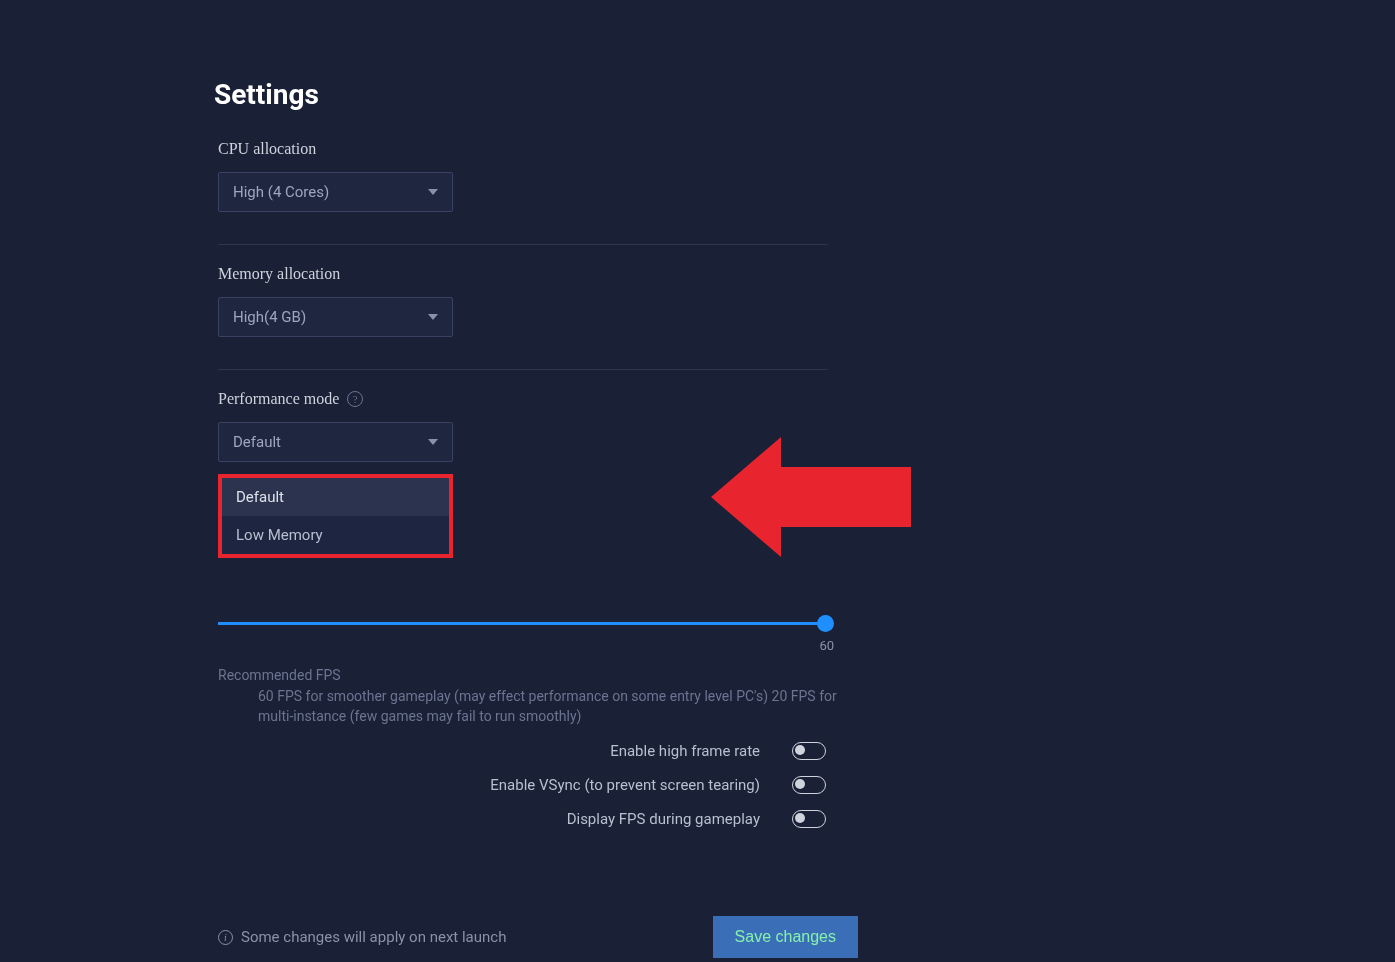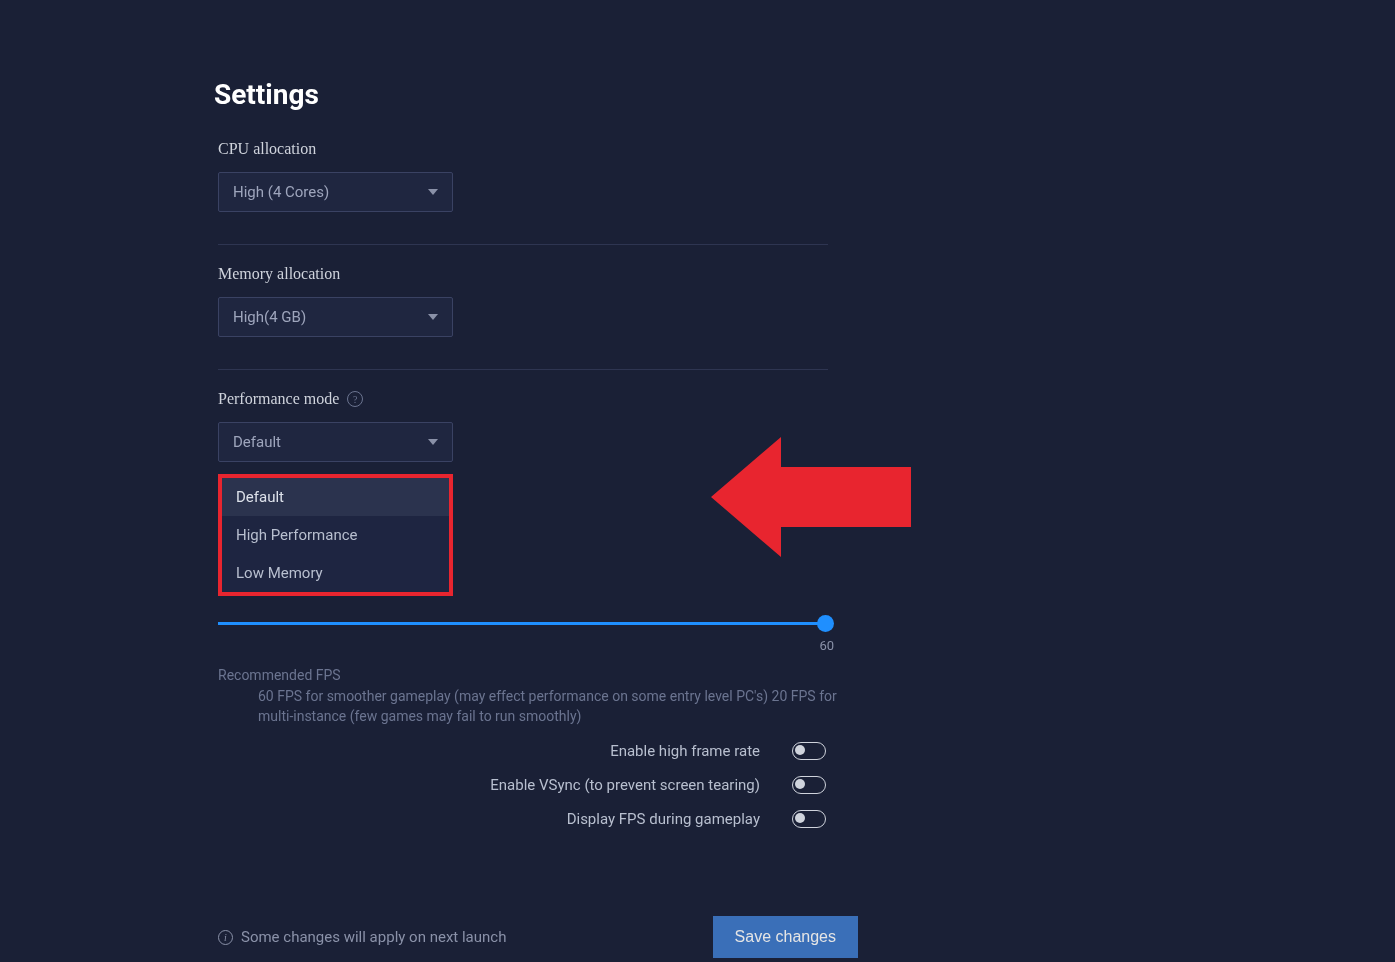--- a/index.html
+++ b/index.html
@@ -220,21 +220,21 @@
       border-radius: 50%;
       display: inline-flex;
       align-items: center;
       justify-content: center;
       font-size: 10px;
       font-style: italic;
       font-family: serif;
     }
     .save-button {
       background: #3a6fb8;
-      color: #e5e5e5;
+      color: #86efac;
       border: none;
       padding: 12px 22px;
       font-size: 16px;
       font-weight: 500;
       cursor: pointer;
     }
   </style>
 </head>
 <body>
 
@@ -266,21 +266,20 @@
       <div class="field-label">
         <span>Performance mode</span>
         <span class="help-icon">?</span>
       </div>
       <div class="select">
         <span>Default</span>
         <span class="chevron"></span>
       </div>
       <div class="dropdown-menu">
         <div class="dropdown-item hover">Default</div>
-        <div class="dropdown-item">High Performance</div>
         <div class="dropdown-item">Low Memory</div>
       </div>
     </div>
 
     <div class="slider-section">
       <div class="slider-track">
         <div class="slider-thumb"></div>
         <div class="slider-value">60</div>
       </div>
       <div class="helper-title">Recommended FPS</div>

